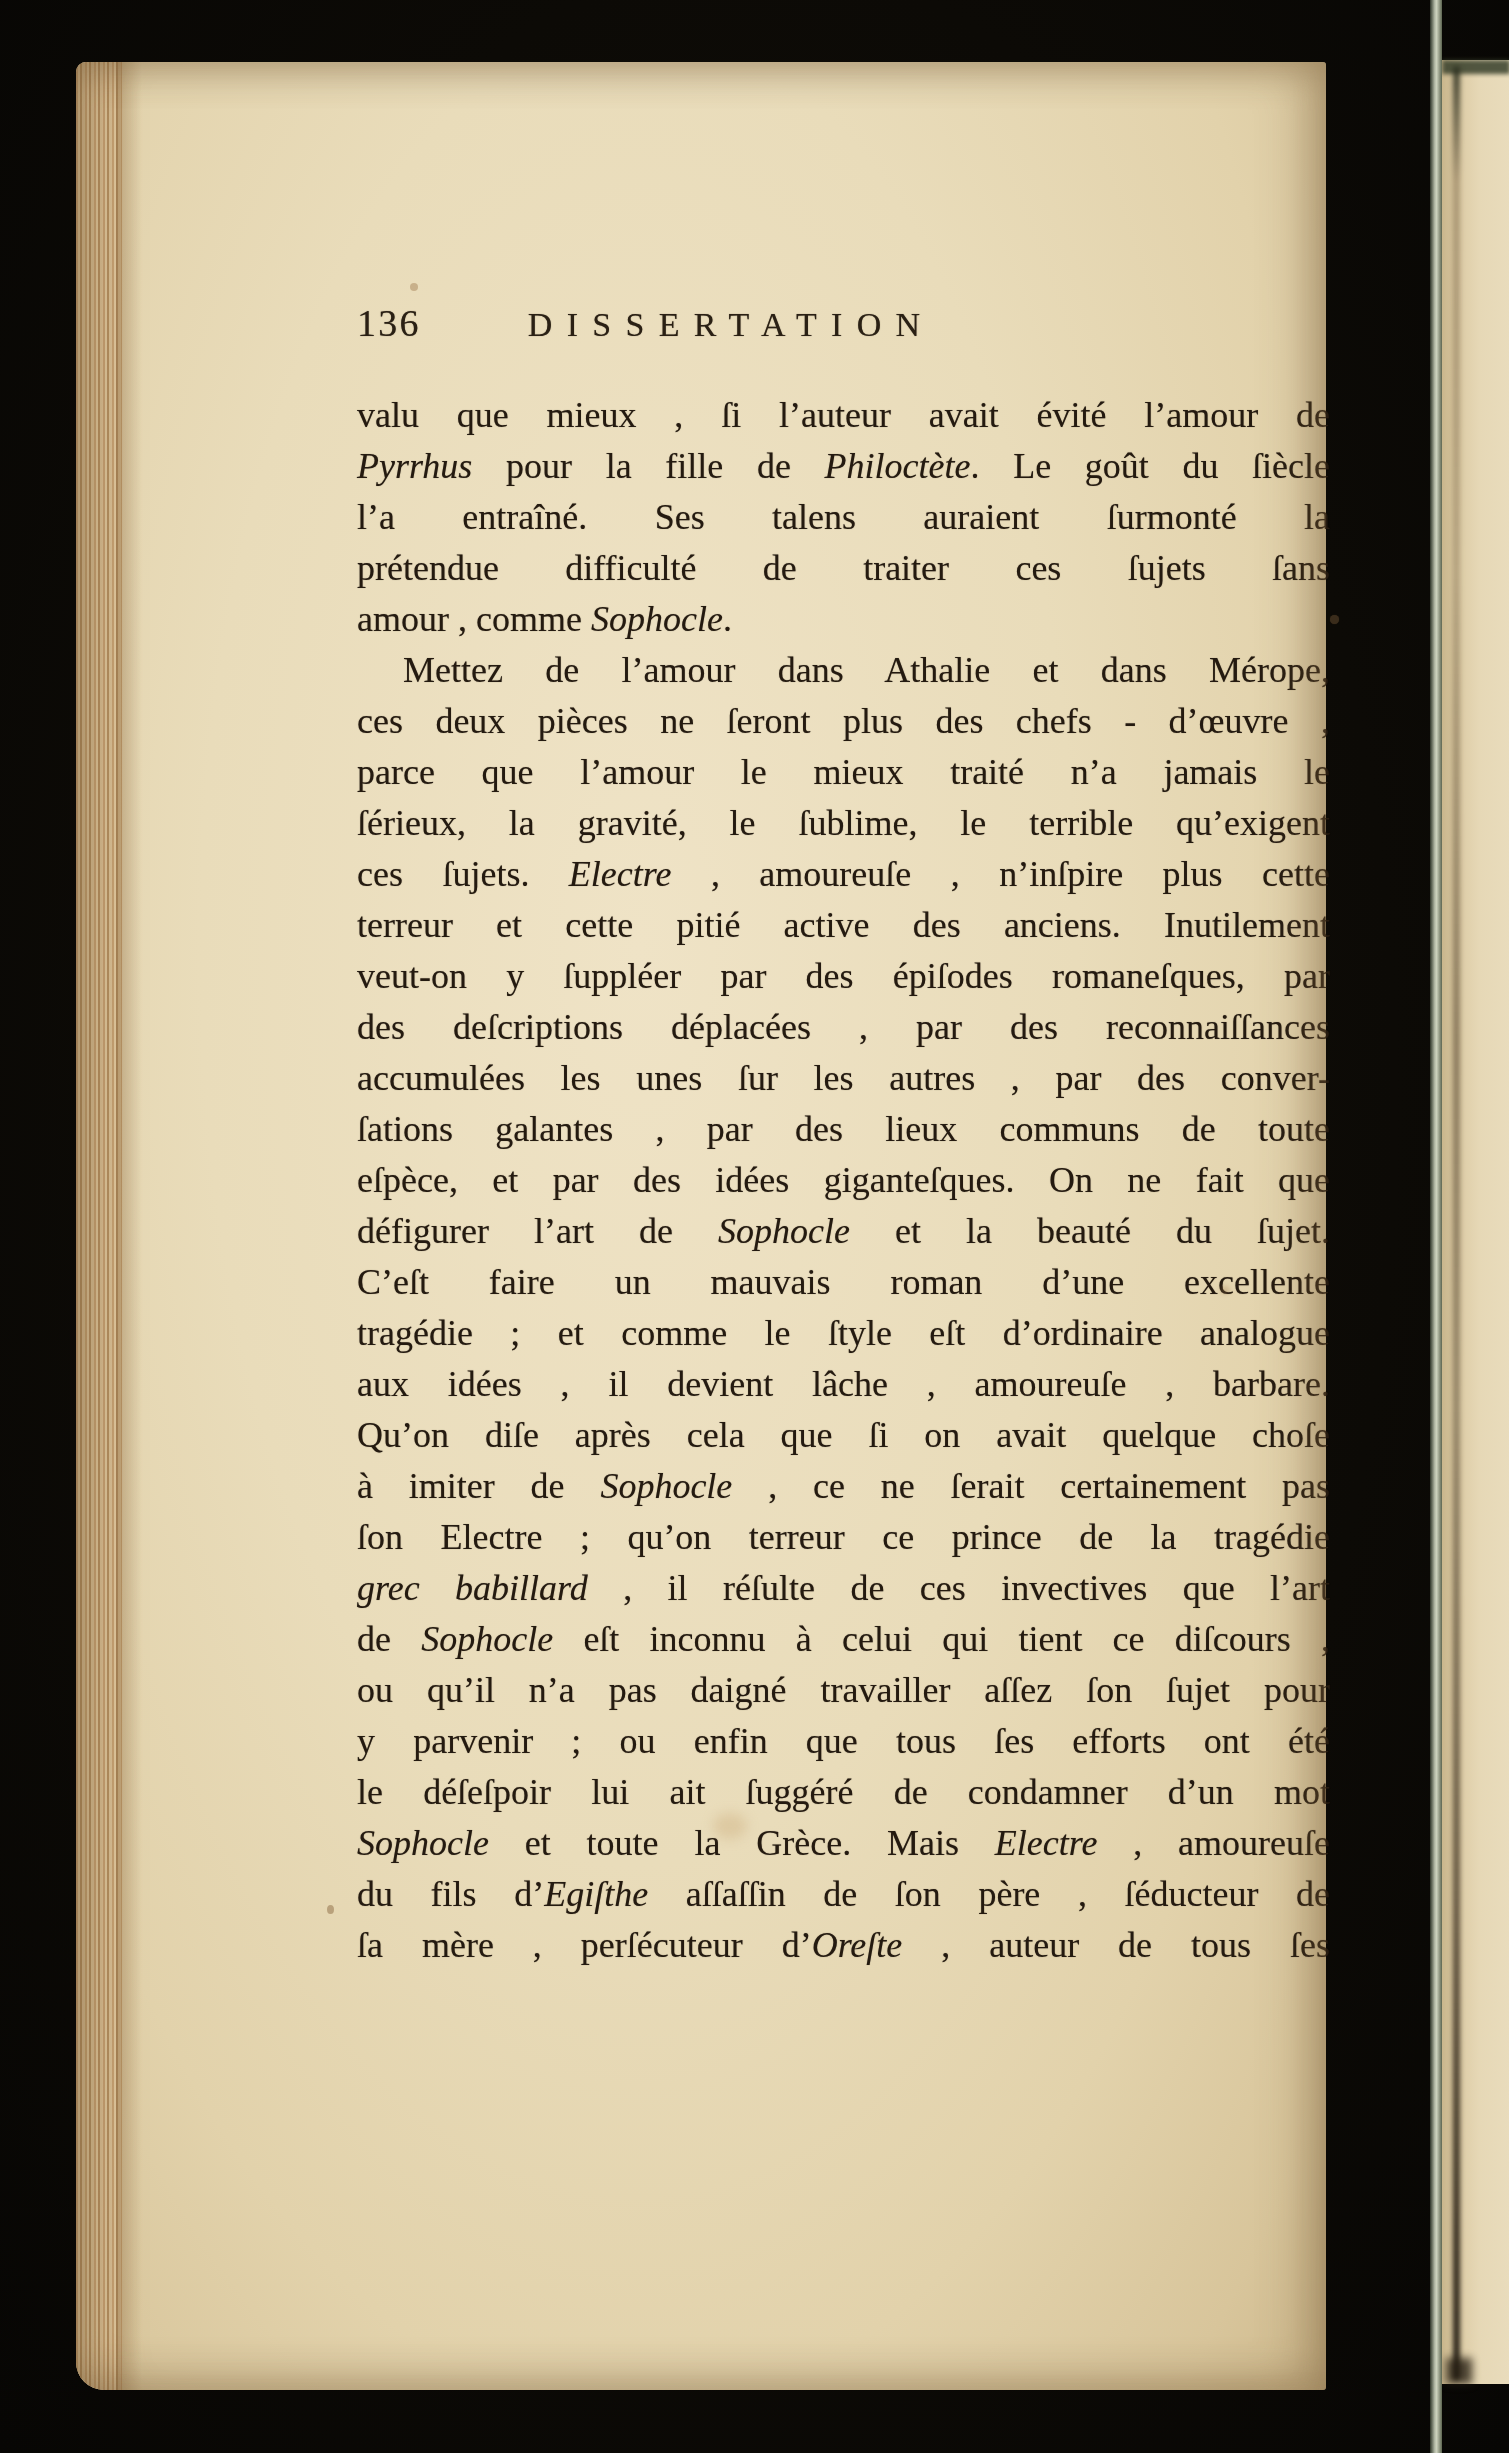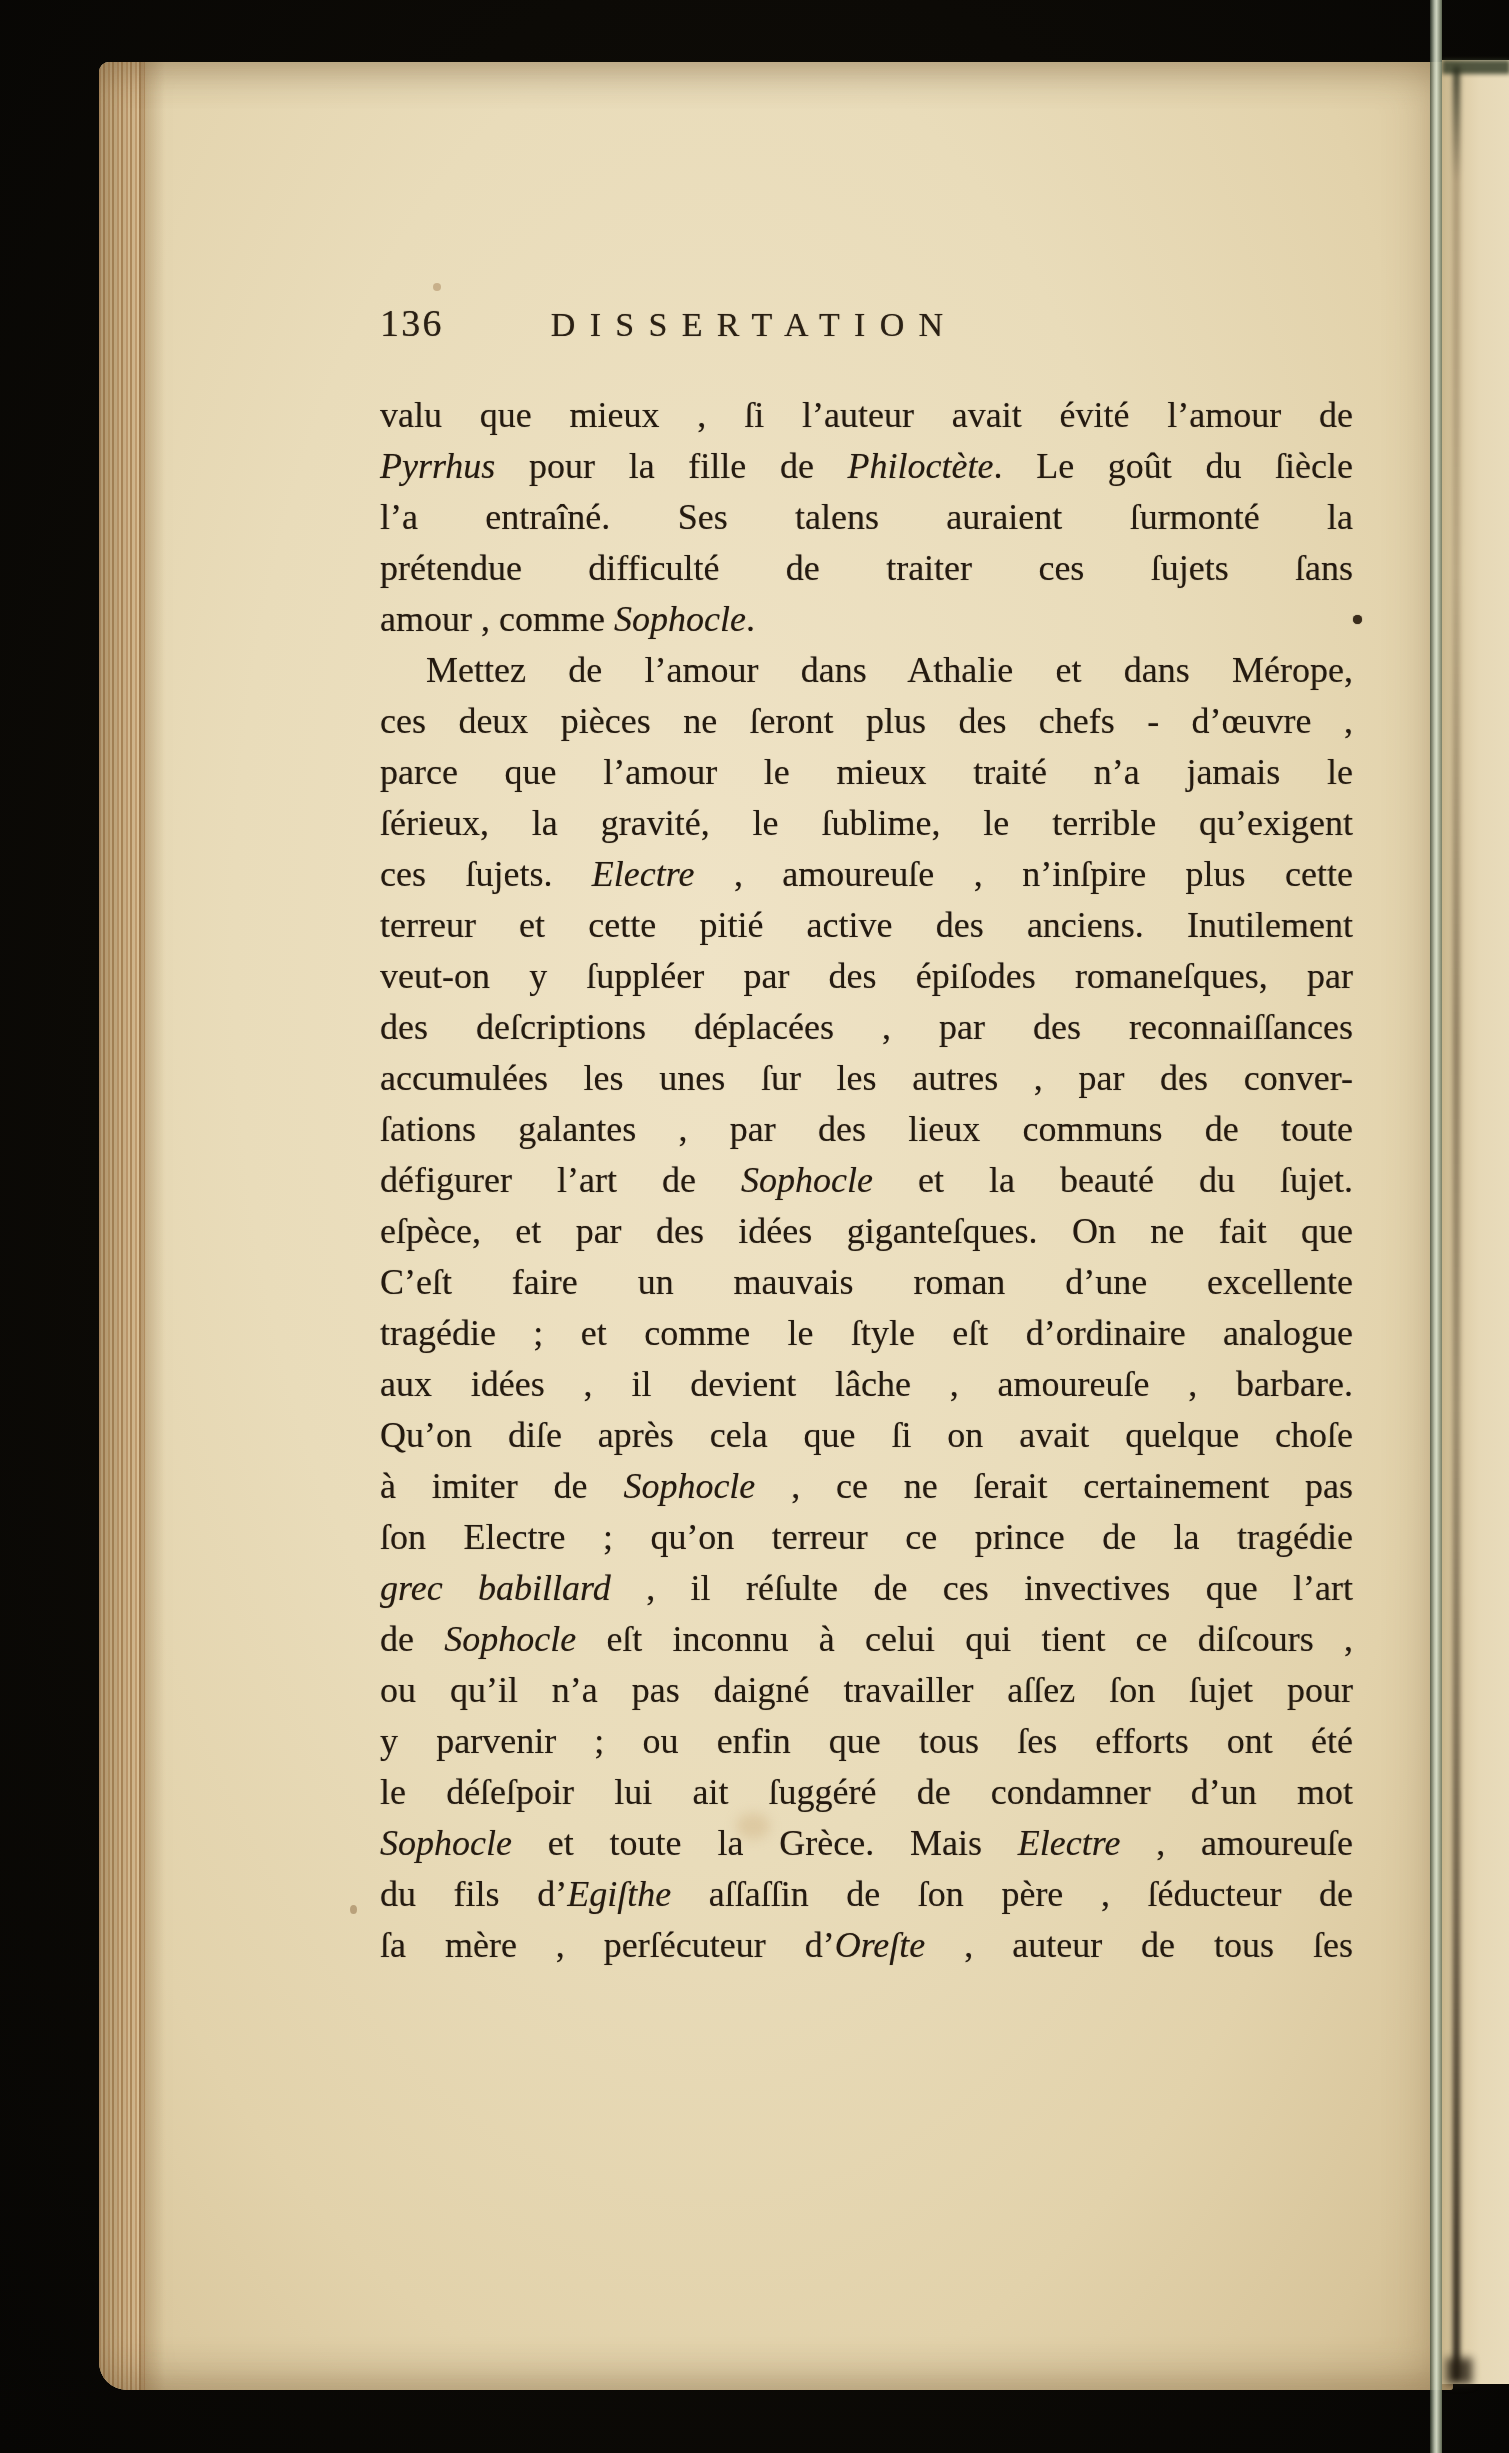--- a/index.html
+++ b/index.html
@@ -2,24 +2,23 @@
 <html><head>
 <meta charset="utf-8">
 <style>
   html,body{margin:0;padding:0;background:#000;}
   .scene{
     position:relative;width:1509px;height:2454px;overflow:hidden;
     background:radial-gradient(ellipse at 50% 45%, #14100a 0%, #0c0a06 60%, #070604 100%);
     font-family:"Liberation Serif","DejaVu Serif",serif;
   }
   .book-page{
-    position:absolute;left:76px;top:62px;width:1354px;height:2328px;
+    position:absolute;left:76px;top:62px;width:1250px;height:2328px;
     background:radial-gradient(ellipse at 45% 38%, #efe3c6 0%, #e9dcba 45%, #e2d2ab 72%, #d8c59b 90%, #cdb88c 100%);
     border-radius:10px 3px 3px 28px;
-    margin-left:23px;
   }
   .page-shade{
     position:absolute;inset:0;border-radius:inherit;pointer-events:none;
     box-shadow:
       inset -26px 0 44px rgba(118,92,55,.30),
       inset 0 16px 30px rgba(118,92,55,.25),
       inset 56px 0 46px -30px rgba(118,92,55,.28),
       inset 0 -20px 34px rgba(118,92,55,.20);
   }
   .edge-stack{
@@ -119,22 +118,22 @@
         <div class="line indent"><span>Mettez de l’amour dans Athalie et dans Mérope,</span></div>
         <div class="line"><span>ces deux pièces ne ſeront plus des chefs - d’œuvre ,</span></div>
         <div class="line"><span>parce que l’amour le mieux traité n’a jamais le</span></div>
         <div class="line"><span>ſérieux, la gravité, le ſublime, le terrible qu’exigent</span></div>
         <div class="line"><span>ces ſujets. </span><span class="it">Electre</span><span> , amoureuſe , n’inſpire plus cette</span></div>
         <div class="line"><span>terreur et cette pitié active des anciens. Inutilement</span></div>
         <div class="line"><span>veut-on y ſuppléer par des épiſodes romaneſques, par</span></div>
         <div class="line"><span>des deſcriptions déplacées , par des reconnaiſſances</span></div>
         <div class="line"><span>accumulées les unes ſur les autres , par des conver-</span></div>
         <div class="line"><span>ſations galantes , par des lieux communs de toute</span></div>
+        <div class="line"><span>eſpèce, et par des idées giganteſques. On ne fait que</span></div>
         <div class="line"><span>défigurer l’art de </span><span class="it">Sophocle</span><span> et la beauté du ſujet.</span></div>
-        <div class="line"><span>eſpèce, et par des idées giganteſques. On ne fait que</span></div>
         <div class="line"><span>C’eſt faire un mauvais roman d’une excellente</span></div>
         <div class="line"><span>tragédie ; et comme le ſtyle eſt d’ordinaire analogue</span></div>
         <div class="line"><span>aux idées , il devient lâche , amoureuſe , barbare.</span></div>
         <div class="line"><span>Qu’on diſe après cela que ſi on avait quelque choſe</span></div>
         <div class="line"><span>à imiter de </span><span class="it">Sophocle</span><span> , ce ne ſerait certainement pas</span></div>
         <div class="line"><span>ſon Electre ; qu’on terreur ce prince de la tragédie</span></div>
         <div class="line"><span class="it">grec babillard</span><span> , il réſulte de ces invectives que l’art</span></div>
         <div class="line"><span>de </span><span class="it">Sophocle</span><span> eſt inconnu à celui qui tient ce diſcours ,</span></div>
         <div class="line"><span>ou qu’il n’a pas daigné travailler aſſez ſon ſujet pour</span></div>
         <div class="line"><span>y parvenir ; ou enfin que tous ſes efforts ont été</span></div>

